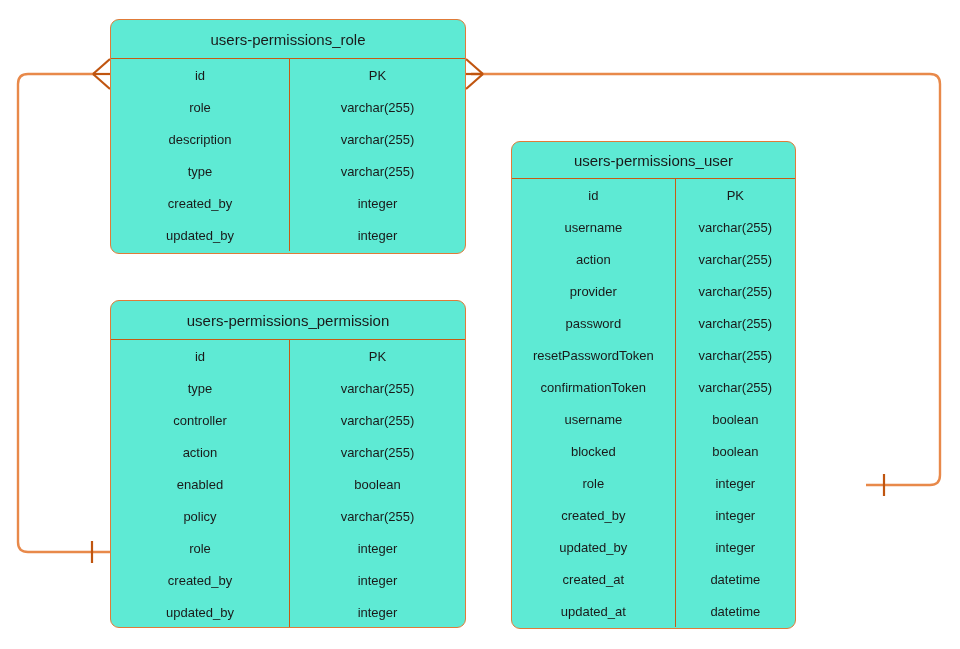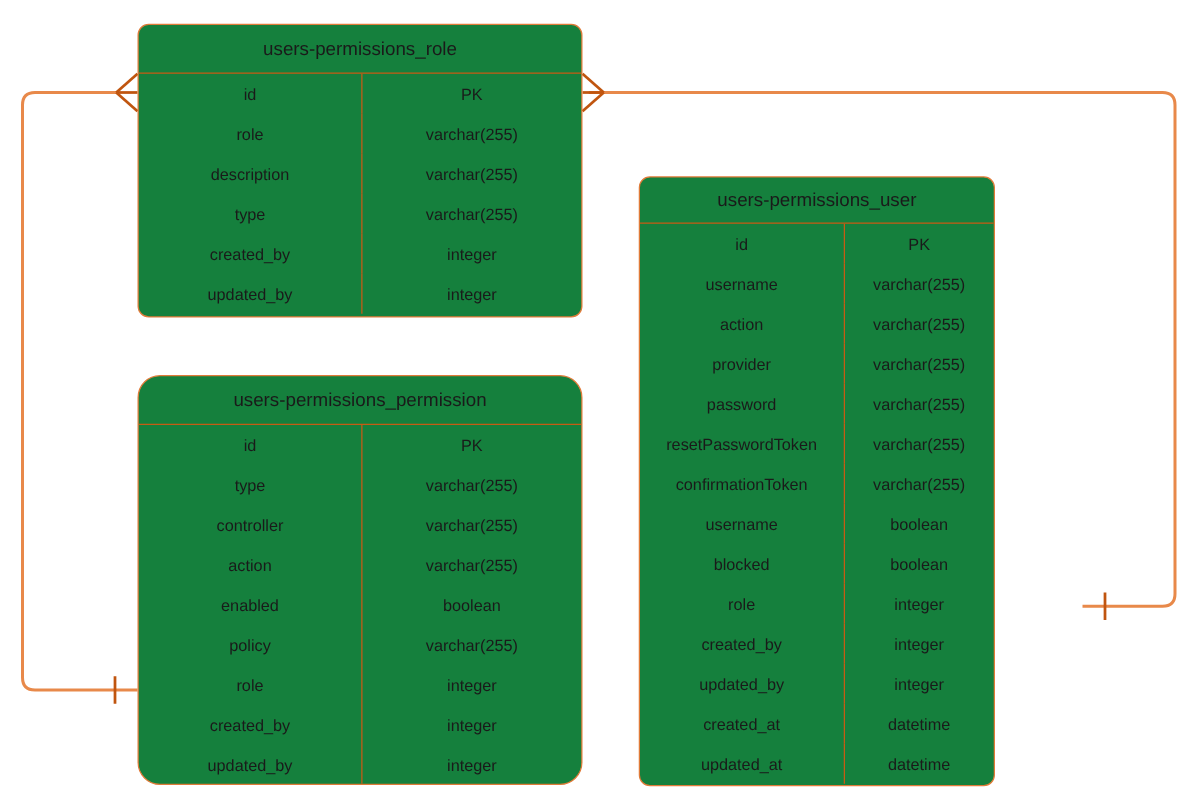--- a/index.html
+++ b/index.html
@@ -21,21 +21,21 @@
     top: 0;
     width: 960px;
     height: 649px;
     pointer-events: none;
   }
   .entity {
     position: absolute;
     box-sizing: border-box;
     border: 1.6px solid #e07b39;
     border-radius: 9px;
-    background: #15803d;
+    background: #5eead4;
     overflow: hidden;
   }
   .entity-title {
     text-align: center;
     font-size: 15px;
     color: #1a1a1a;
     border-bottom: 1.6px solid #c75b14;
     box-sizing: border-box;
     display: flex;
     align-items: center;
@@ -59,21 +59,21 @@
   }
   .field-type {
     border-left: 1.6px solid #c75b14;
   }
   
   #entity-role      { left: 110px; top: 19px;  width: 356px; height: 235px; }
   #entity-role .entity-title { height: 39px; }
   #entity-role .field-name { width: 178px; height: 32px; }
   #entity-role .field-type { width: 176px; height: 32px; }
 
-  #entity-permission { left: 110px; top: 300px; width: 356px; height: 328px; border-radius: 18px; }
+  #entity-permission { left: 110px; top: 300px; width: 356px; height: 328px; }
   #entity-permission .entity-title { height: 39px; }
   #entity-permission .field-name { width: 178px; height: 32px; }
   #entity-permission .field-type { width: 176px; height: 32px; }
 
   #entity-user      { left: 511px; top: 141px; width: 285px; height: 488px; }
   #entity-user .entity-title { height: 37px; }
   #entity-user .field-name { width: 203px; height: 32px; }
   #entity-user .field-type { width: 150px; height: 32px; }
 </style>
 </head>

